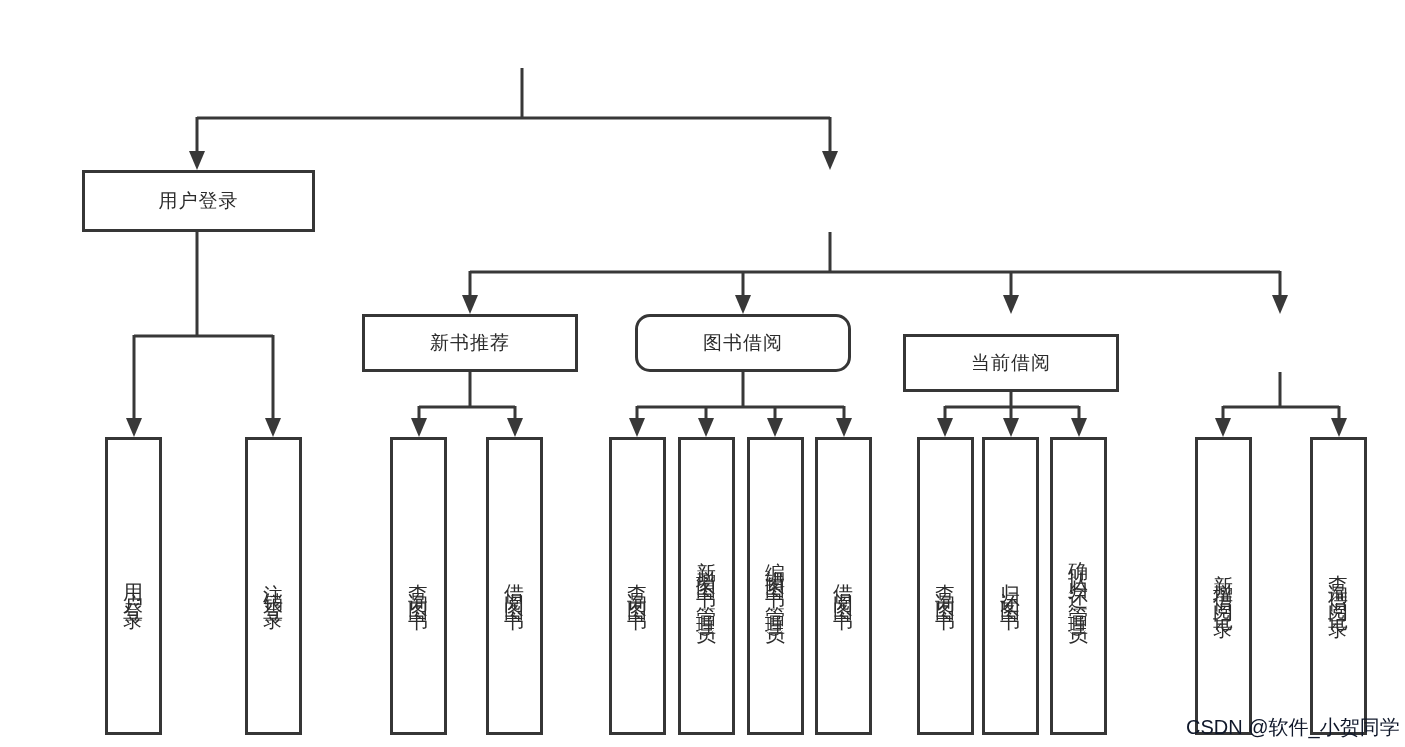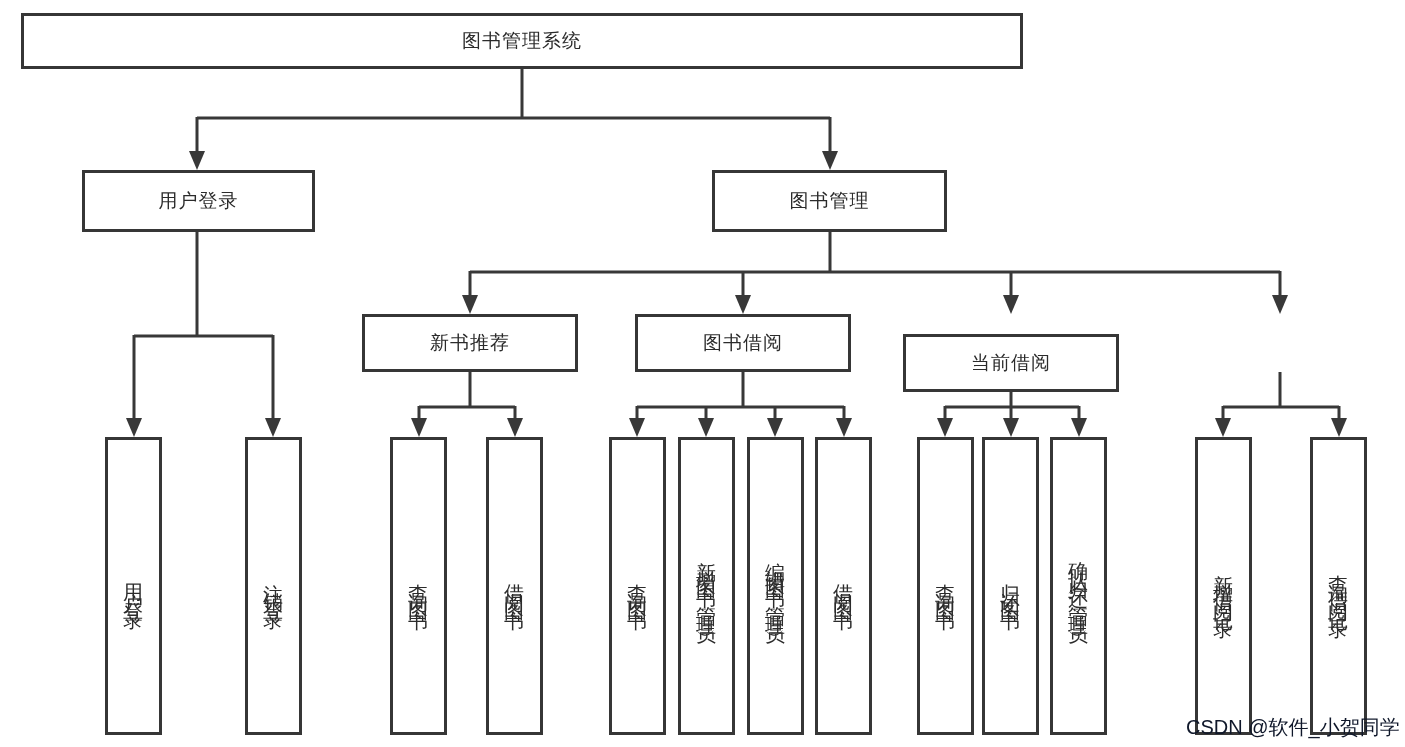--- a/index.html
+++ b/index.html
@@ -32,21 +32,21 @@
     font-size: 19px;
     letter-spacing: 1px;
     text-align: center;
     white-space: nowrap;
   }
   .root  { left: 21px;  top: 13px;  width: 1002px; height: 56px; }
   .lvl2a { left: 82px;  top: 170px; width: 233px;  height: 62px; }
   .lvl2b { left: 712px; top: 170px; width: 235px;  height: 62px; }
   .lvl3  { top: 314px; width: 216px; height: 58px; }
   .g0 { left: 362px; }
-  .g1 { left: 635px; }
+  .g1 { left: 635px; border-radius: 15px; }
   .g2 { left: 903px; margin-top: 20px; }
   .g3 { left: 1172px; }
   .leaf {
     top: 437px;
     width: 57px;
     height: 298px;
   }
   .leaf span {
     writing-mode: vertical-rl;
     text-orientation: mixed;
@@ -114,29 +114,23 @@
       <polygon points="767,418 783,418 775,437"></polygon>
       <polygon points="836,418 852,418 844,437"></polygon>
       <polygon points="937,418 953,418 945,437"></polygon>
       <polygon points="1003,418 1019,418 1011,437"></polygon>
       <polygon points="1071,418 1087,418 1079,437"></polygon>
       <polygon points="1215,418 1231,418 1223,437"></polygon>
       <polygon points="1331,418 1347,418 1339,437"></polygon>
     </g>
   </svg>
 
-  <div class="node hnode root">
-    <span>图书管理系统</span>
-  </div>
 
   <div class="node hnode lvl2a">
     <span>用户登录</span>
-  </div>
-  <div class="node hnode lvl2b">
-    <span>图书管理</span>
   </div>
 
   <div class="node hnode lvl3 g0">
     <span>新书推荐</span>
   </div>
   <div class="node hnode lvl3 g1">
     <span>图书借阅</span>
   </div>
   <div class="node hnode lvl3 g2">
     <span>当前借阅</span>

